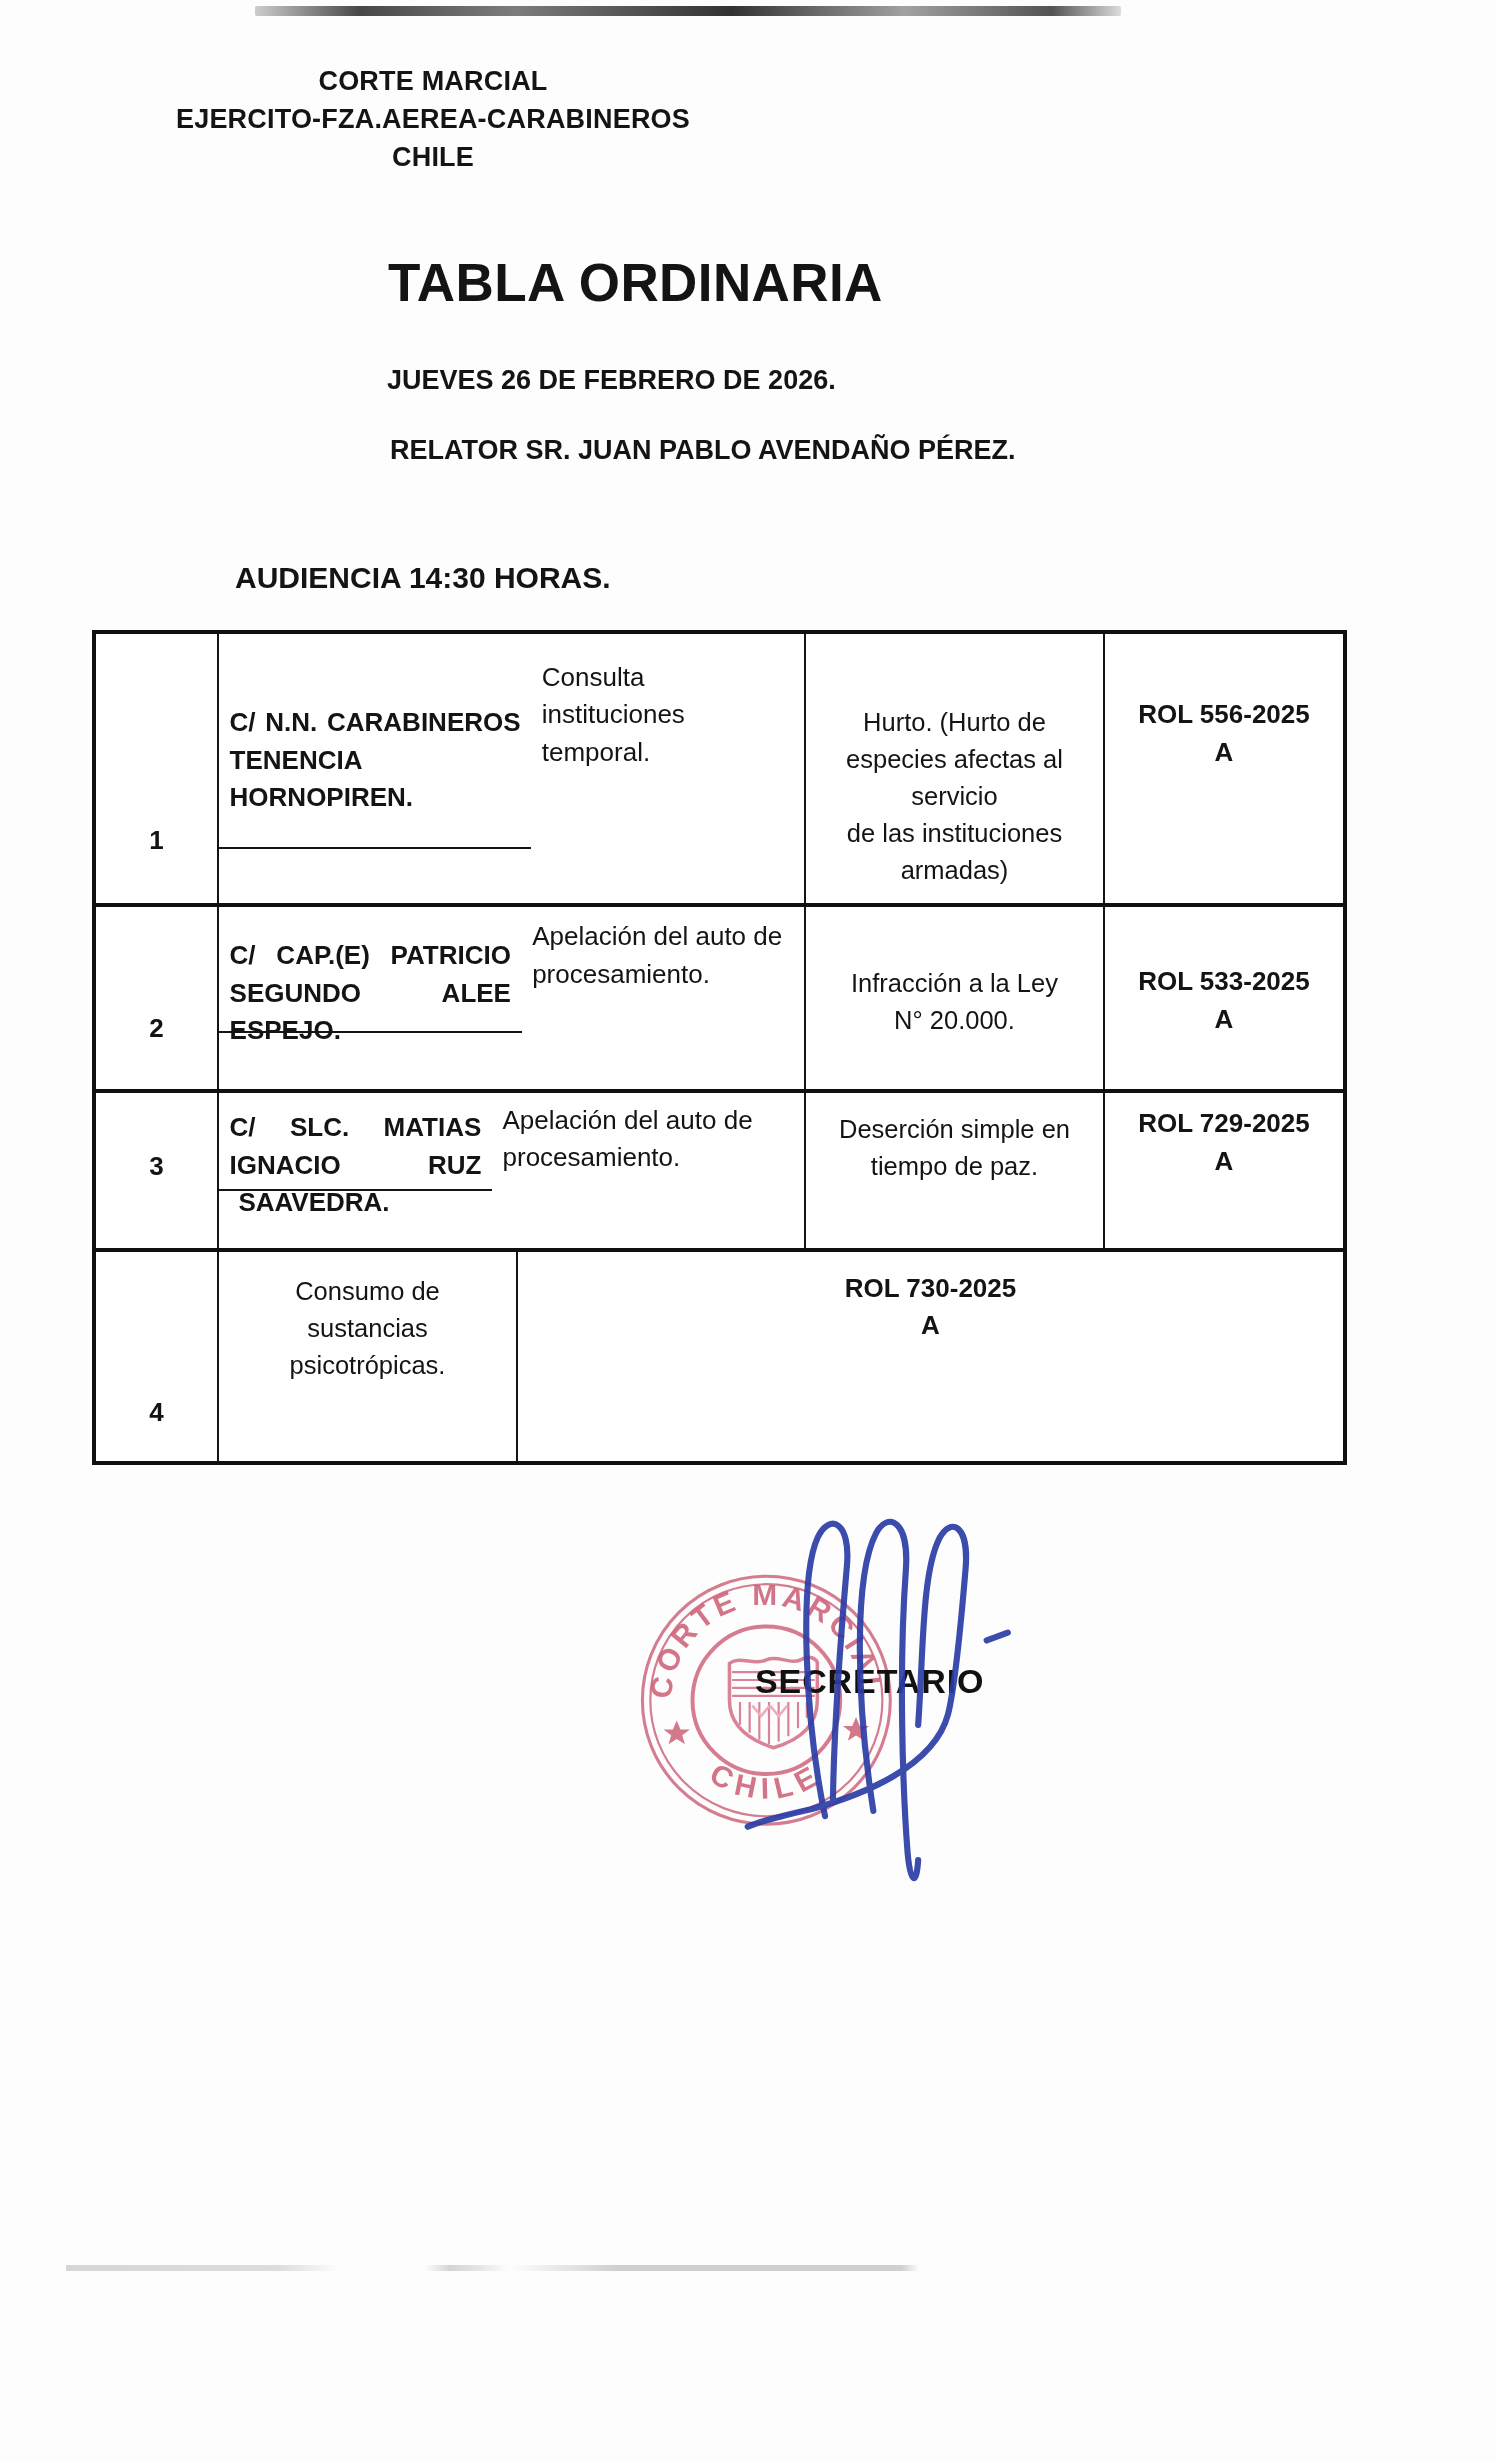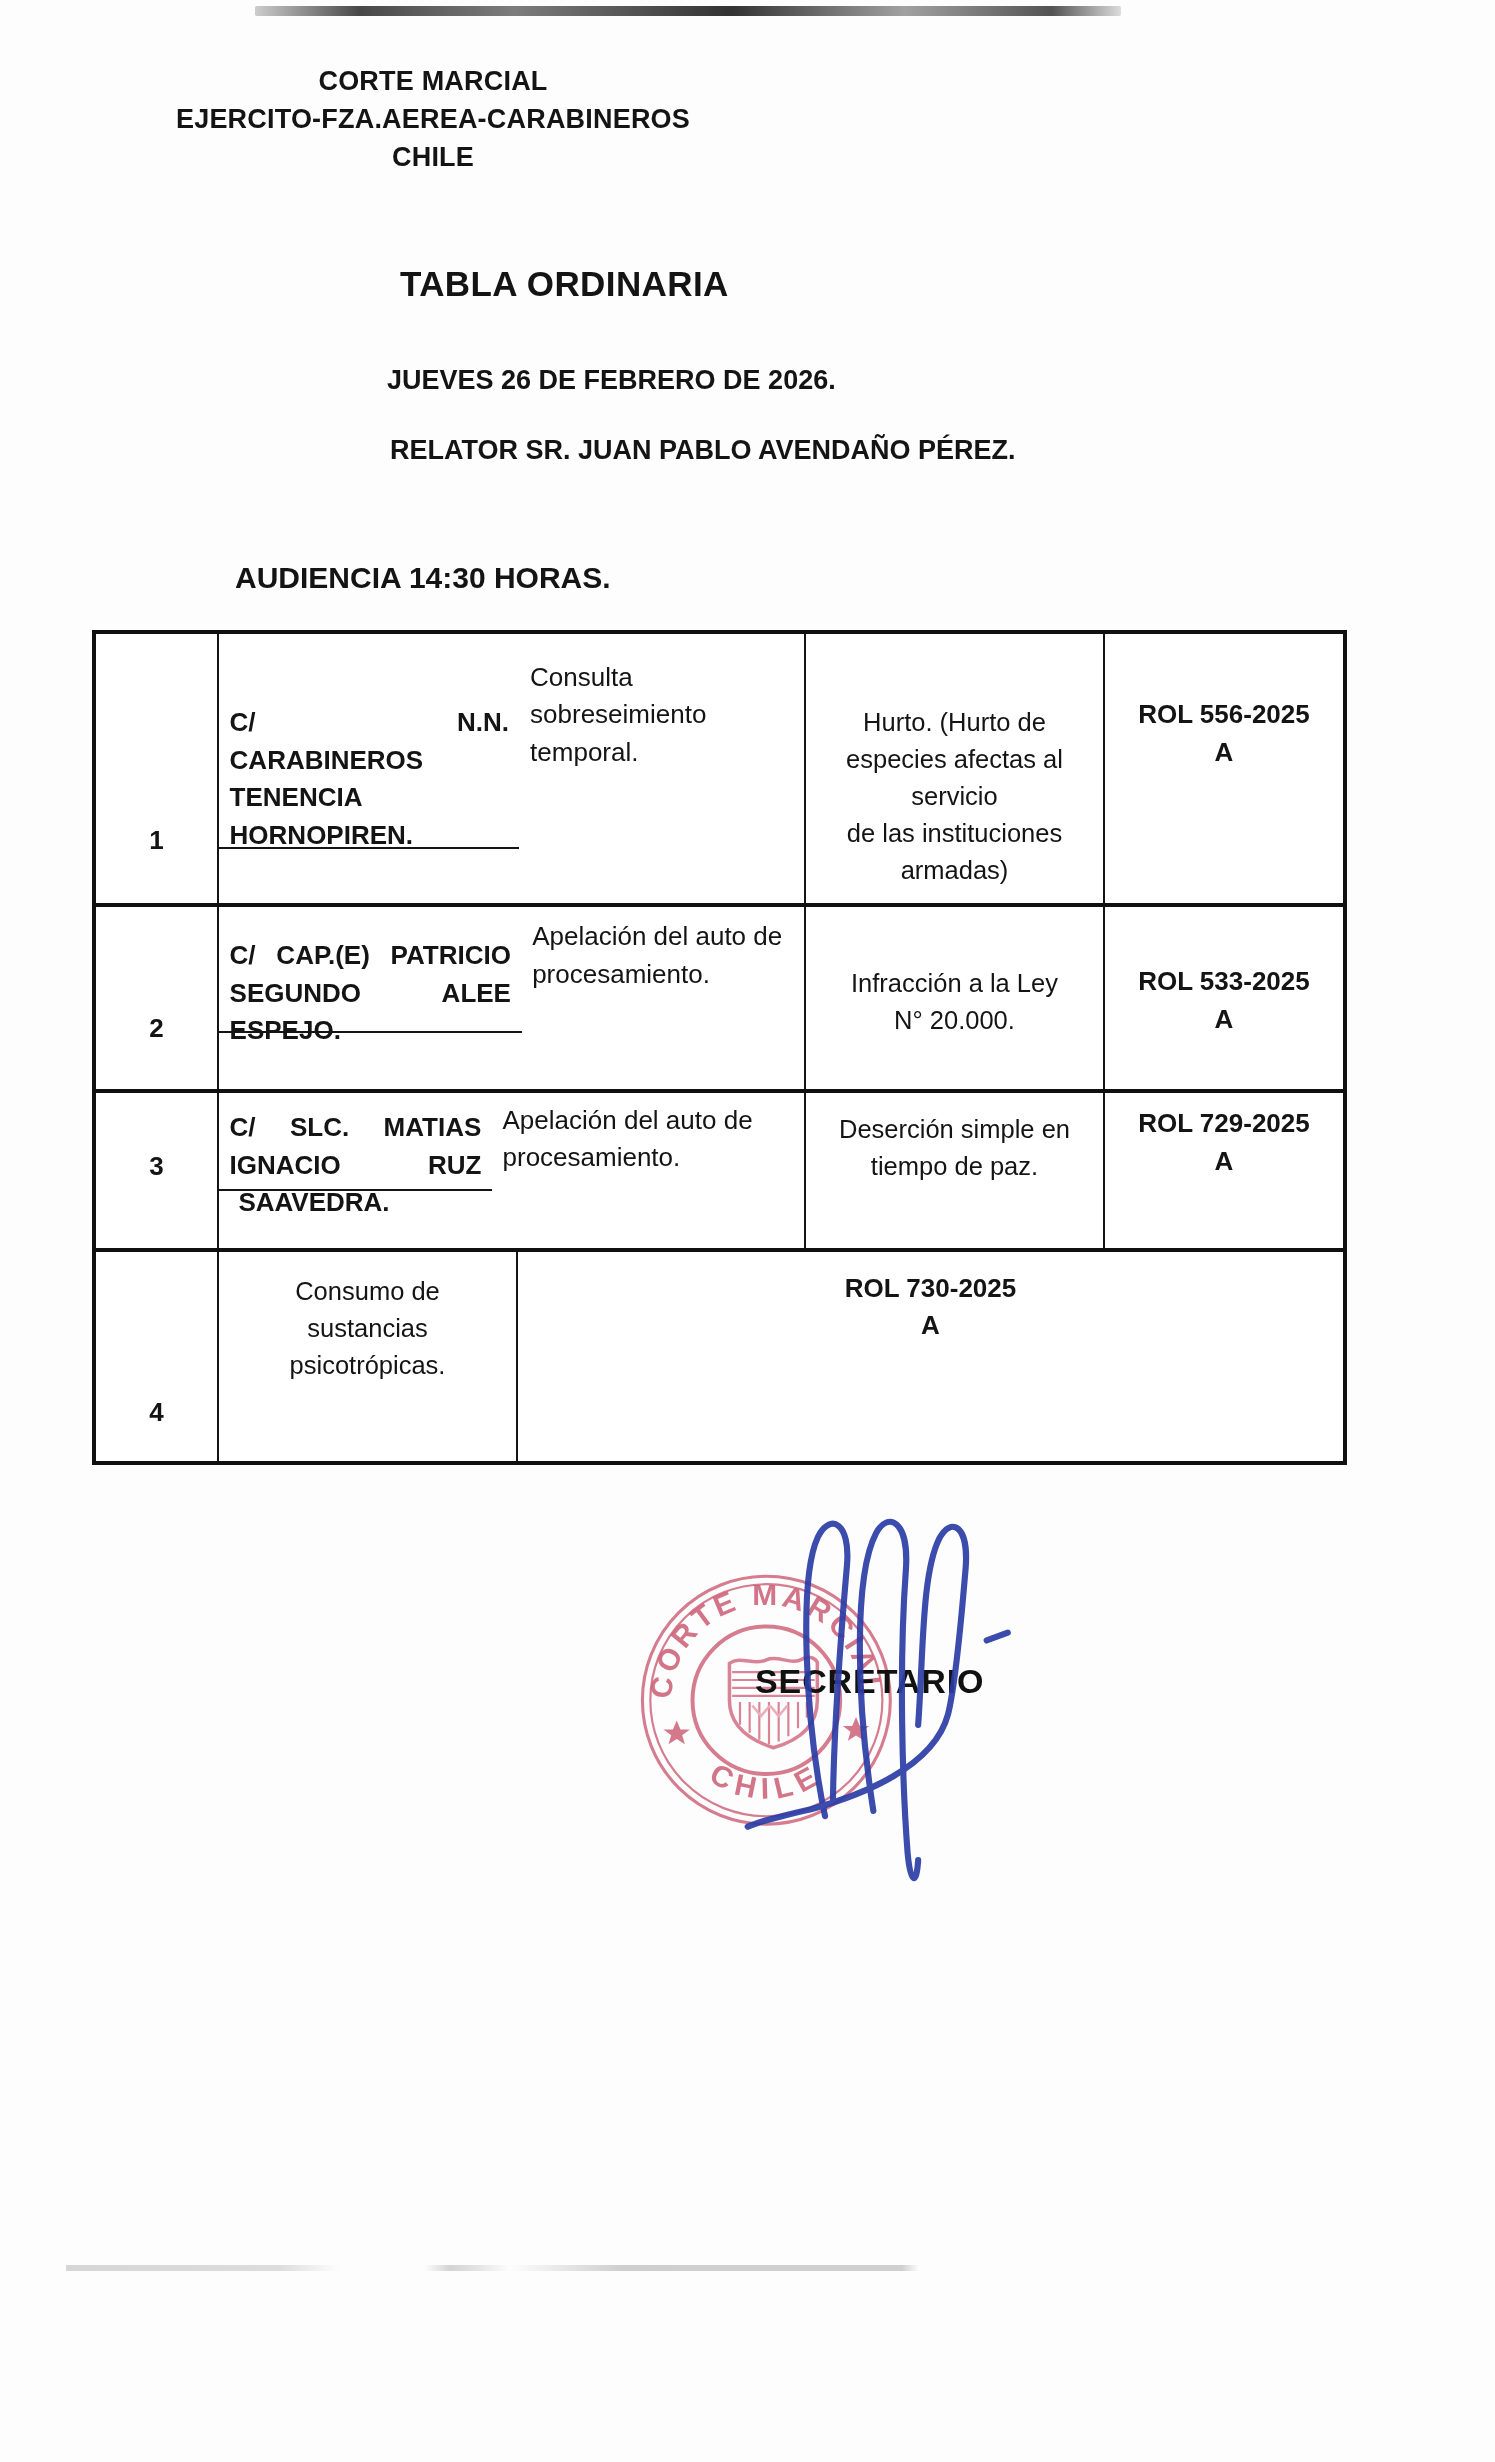--- a/index.html
+++ b/index.html
@@ -19,22 +19,22 @@
     background:linear-gradient(90deg,rgba(175,175,175,.5),rgba(160,160,160,.35) 25%,
       transparent 32%,transparent 42%,rgba(150,150,150,.4) 45%,rgba(170,170,170,.32) 48%,
       transparent 52%,rgba(150,150,150,.45) 65%,rgba(140,140,140,.4) 98%,transparent);
   }
   
   .court-block{
     position:absolute;left:169px;top:62px;width:528px;text-align:center;
     font-weight:bold;font-size:27px;line-height:38px;letter-spacing:0.2px;
   }
   .doc-title{
-    position:absolute;left:384px;top:248px;margin:16px;
-    font-size:35px;font-weight:bold;letter-spacing:0.4px;
+    position:absolute;left:384px;top:248px;margin:4px;
+    font-size:53px;font-weight:bold;letter-spacing:0.4px;
   }
   .date-line{position:absolute;left:387px;top:365px;font-size:27px;font-weight:bold;}
   .relator-line{position:absolute;left:390px;top:435px;font-size:27px;font-weight:bold;}
   .audience-line{position:absolute;left:235px;top:561px;font-size:30px;font-weight:bold;}
   
   .case-table{
     position:absolute;left:92px;top:630px;width:1255px;height:835px;
     border:4.4px solid #101010;box-sizing:border-box;background:#fff;
     display:flex;flex-direction:column;font-size:26px;line-height:1.45;
   }
@@ -103,21 +103,21 @@
 
   <div class="case-table">
 
     <div class="row">
       <div class="cell num">1</div>
       <div class="cell caption">
         <div class="cap-top">
           <div class="cap-l1">C/ N.N. CARABINEROS TENENCIA</div>
           <div class="cap-l2">HORNOPIREN.</div>
         </div>
-        <div class="cap-bottom">Consulta sobreseimiento temporal.</div>
+        <div class="cap-bottom">Consulta instituciones temporal.</div>
       </div>
       <div class="cell offense">Hurto. (Hurto de
 especies afectas al
 servicio
 de las instituciones
 armadas)</div>
       <div class="cell rol">
         <div>ROL 556-2025</div>
         <div>A</div>
       </div>

